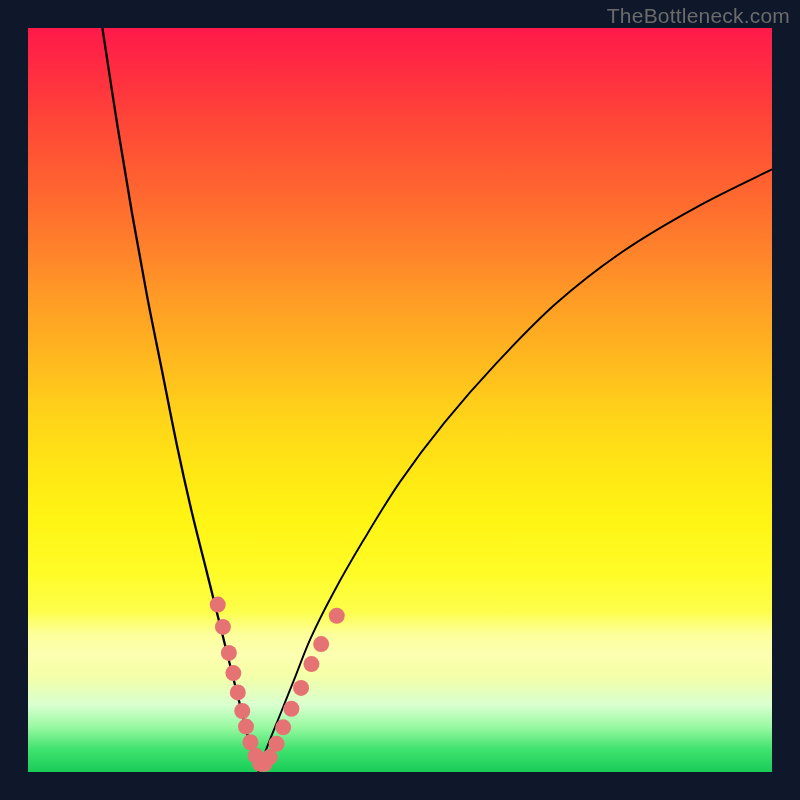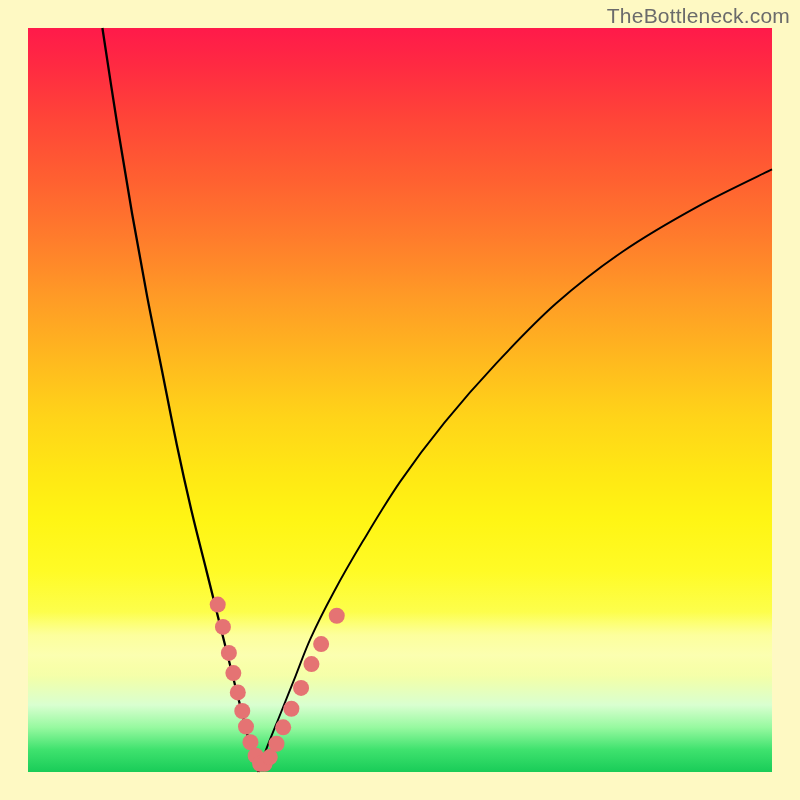--- a/index.html
+++ b/index.html
@@ -8,21 +8,21 @@
     width: 800px;
     height: 800px;
     overflow: hidden;
     background: #000;
     font-family: Arial, Helvetica, sans-serif;
   }
   .frame {
     position: relative;
     width: 800px;
     height: 800px;
-    background: #fef9c3;
+    background: #0f172a;
     box-sizing: border-box;
   }
   .plot {
     position: absolute;
     left: 28px;
     top: 28px;
     width: 744px;
     height: 744px;
     background: linear-gradient(to bottom,
       #ff1a4a 0%,

